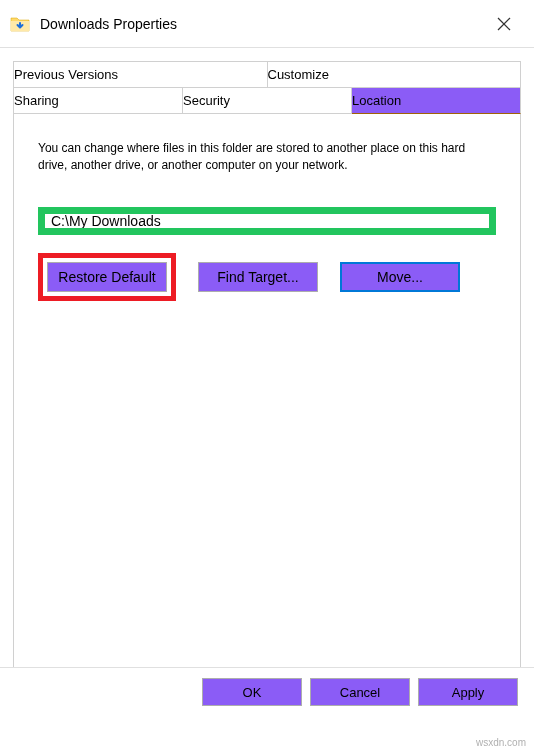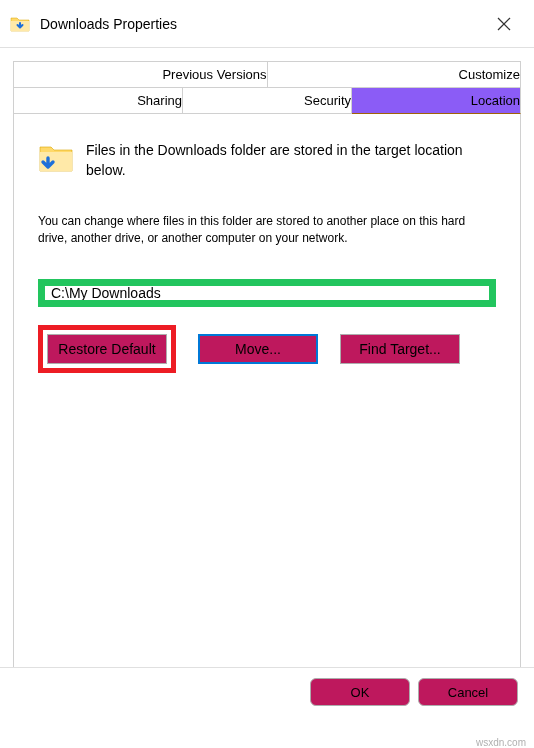--- a/index.html
+++ b/index.html
@@ -49,21 +49,21 @@
       flex-wrap: wrap;
       position: relative;
     }
     .tab-row {
       display: flex;
       width: 100%;
     }
     .tab {
       border: 1px solid #d0d0d0;
       background: #fff;
-      text-align: right;
+      text-align: left;
       padding: 5px 0;
       cursor: pointer;
       font-size: 13px;
       flex: 1;
       position: relative;
     }
     .tab-row.row1 .tab { border-bottom: none; }
     .tab-row.row1 .tab + .tab { border-left: none; }
     .tab-row.row2 .tab { border-top: 1px solid #d0d0d0; }
     .tab-row.row2 .tab + .tab { border-left: none; }
@@ -105,21 +105,21 @@
       padding: 4px 6px;
       font-size: 14px;
       font-family: inherit;
       border: 7px solid #22c55e;
       margin-bottom: 18px;
       height: 28px;
     }
     .btn {
       height: 30px;
       padding: 0 8px;
-      background: #be185d;
+      background: #8b5cf6;
       border: 1px solid #adadad;
       font-family: inherit;
       font-size: 14px;
       cursor: pointer;
       min-width: 125px;
       text-align: center;
     }
     .restore-wrap {
       border: 5px solid #ed1c24;
       padding: 4px 4px;
@@ -137,21 +137,21 @@
       bottom: 32px;
       left: 0;
       right: 0;
       padding: 10px 16px;
       display: flex;
       justify-content: flex-end;
       gap: 8px;
       border-top: 1px solid #e0e0e0;
       background: #fff;
     }
-    .footer .btn { min-width: 100px; height: 28px; font-size: 13px; border-radius: 6px; }
+    .footer .btn { min-width: 100px; height: 28px; font-size: 13px; }
     .watermark {
       position: absolute;
       bottom: 0;
       right: 8px;
       font-size: 10px;
       color: #b0b0b0;
     }
     .btn-row-outer {
       display: flex;
       align-items: center;
@@ -185,44 +185,34 @@
       <div class="tab">Customize</div>
     </div>
     <div class="tab-row row2">
       <div class="tab">Sharing</div>
       <div class="tab">Security</div>
       <div class="tab active">Location</div>
     </div>
   </div>
 
   <div class="tab-panel">
-    <div class="intro-row">
-      <span class="big-folder-icon">
-        <svg width="36" height="36" viewBox="0 0 36 36">
-          <path d="M2 8 L2 31 L34 31 L34 10 L16 10 L13 7 L2 7 Z" fill="#ffd96a" stroke="#d9a400" stroke-width="0.6"></path>
-          <path d="M2 12 L34 12 L34 31 L2 31 Z" fill="#ffe9a8"></path>
-          <circle cx="11" cy="26" r="8" fill="#ffffff" opacity="0.0"></circle>
-          <path d="M10 18 L10 26 M5 22 L10 27 L15 22" stroke="#1e6fd9" stroke-width="3.4" fill="none" stroke-linecap="round" stroke-linejoin="round"></path>
-        </svg>
-      </span>
-      <div class="intro-text">Files in the Downloads folder are stored in the target location below.</div>
-    </div>
 
     <div class="desc-text">You can change where files in this folder are stored to another place on this hard drive, another drive, or another computer on your network.</div>
 
     <input type="text" class="path-input" value="C:\My Downloads" style="">
 
     <div class="btn-row-outer">
       <span class="restore-wrap">
         <button class="btn">Restore Default</button>
       </span>
+      <button class="btn findtarget-btn">Find Target...</button>
       <button class="btn move-btn">Move...</button>
-      <button class="btn findtarget-btn">Find Target...</button>
     </div>
   </div>
 </div>
 
 <div class="footer">
   <button class="btn">OK</button>
   <button class="btn">Cancel</button>
+  <button class="btn">Apply</button>
 </div>
 
 <div class="watermark">wsxdn.com</div>
 
 </body></html>

